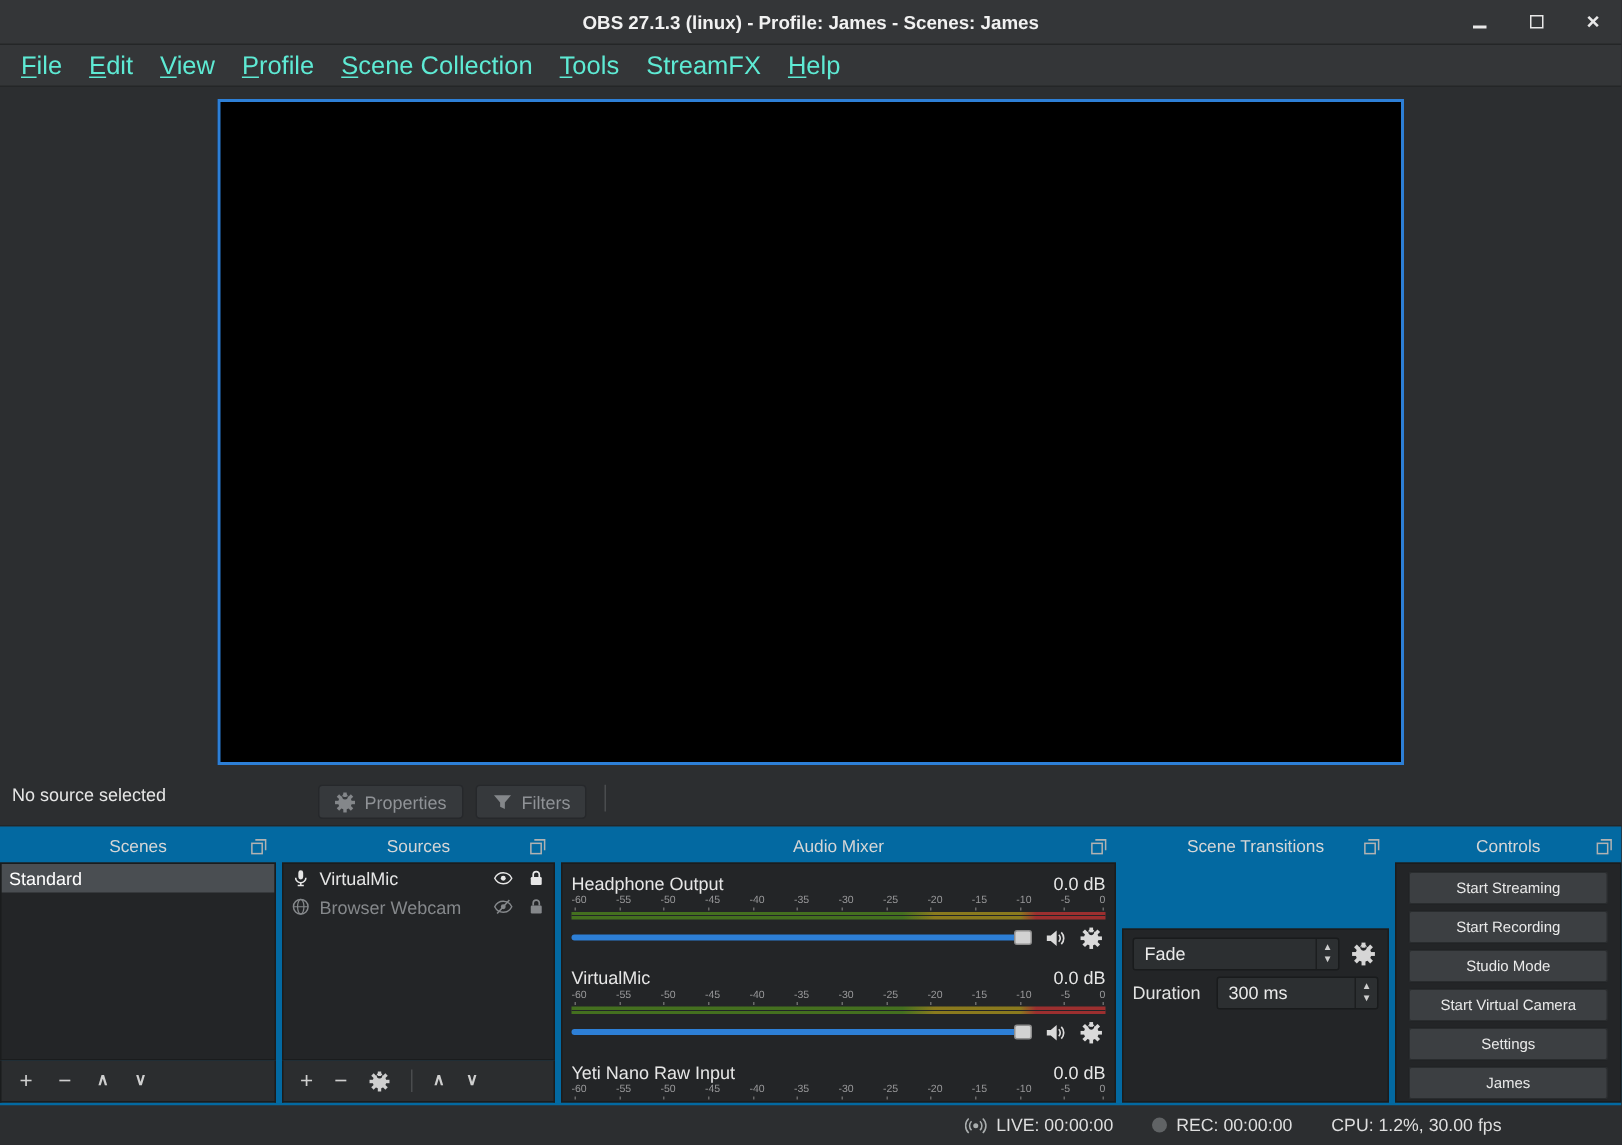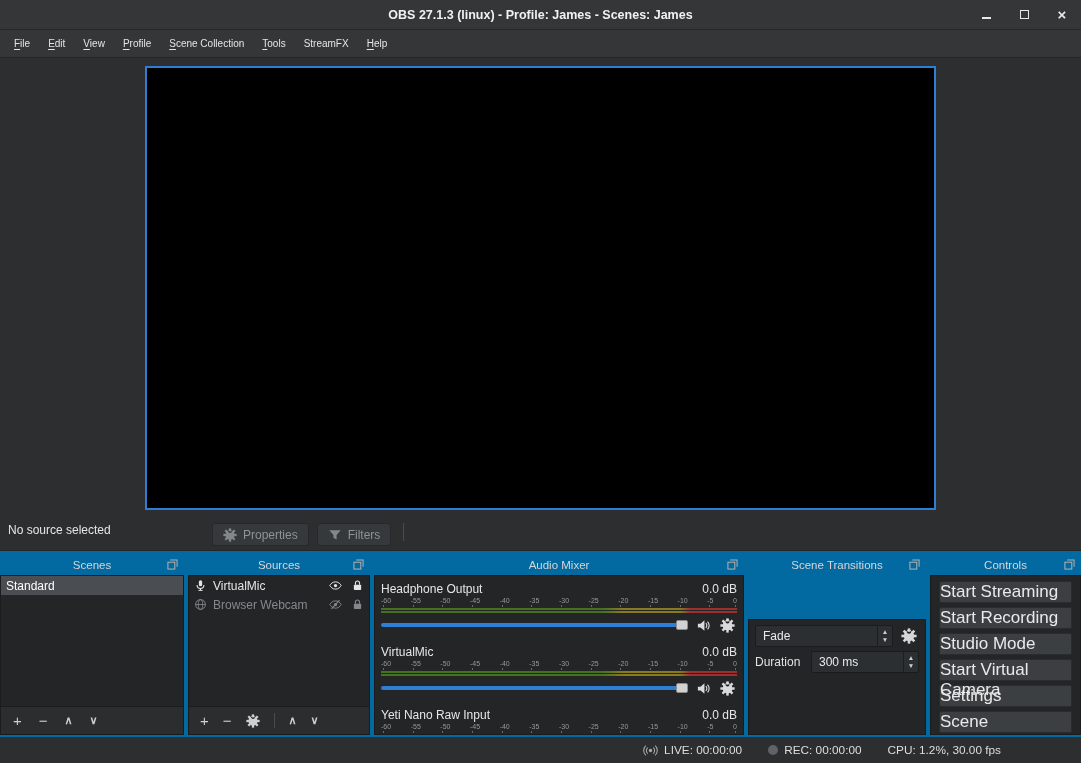--- a/index.html
+++ b/index.html
@@ -15,21 +15,21 @@
   .win-controls { position:absolute; right:12px; top:0; height:100%; display:flex; align-items:center; gap:24px; }
   .win-btn { display:inline-flex; align-items:center; justify-content:center; width:14px; height:14px;
              color:#e8e8e8; font-size:13px; line-height:1; cursor:default; }
   .glyph-min { width:9px; height:2px; background:#e8e8e8; display:inline-block; margin-top:6px; }
   .glyph-max { width:9px; height:9px; border:1.5px solid #e8e8e8; display:inline-block; }
   .win-btn.close { font-weight:bold; font-size:15px; }
 
   
   .menubar { height:28px; background:#343638; display:flex; align-items:center; padding-left:5px;
              border-bottom:1px solid #242627; flex:0 0 auto; }
-  .menu-item { padding:4px 9px; font-size:10px; color:#e5e5e5; cursor:default; }
+  .menu-item { padding:4px 9px; font-size:17px; color:#5eead4; cursor:default; }
   .menu-item u { text-decoration:underline; text-underline-offset:2px; }
 
   
   .preview-region { height:465px; position:relative; background:#2c2e30; flex:0 0 auto; }
   .canvas { position:absolute; left:145px; top:8px; width:791px; height:444px; background:#000;
             border:2px solid var(--accent-blue,#2d7fd6); }
 
   
   .source-toolbar { height:28px; display:flex; padding:0 8px; gap:8px;
                     background:#2c2e30; border-bottom:1px solid #242627; flex:0 0 auto; }
@@ -99,21 +99,21 @@
           border-left:1px solid rgba(0,0,0,.35); }
   .gear-btn { width:20px; height:22px; background:transparent; border:none; display:flex;
               align-items:center; justify-content:center; }
   .gear-btn .ic { width:16px; height:16px; color:#d6d6d6; }
   .trans-label { font-size:12px; color:#e2e2e2; width:50px; flex:0 0 auto; }
 
   
   .w-controls .dock-body { padding:5px 8px; }
   .ctl-btn { display:block; width:100%; height:22px; margin-bottom:4px; background:#3c3f42;
              border:1px solid rgba(0,0,0,.3); border-radius:2px; color:#e9e9e9;
-             font-size:17px; font-family:inherit; text-align:left; }
+             font-size:10px; font-family:inherit; text-align:center; }
 
   
   .statusbar { height:26px; display:flex; align-items:center; justify-content:flex-end; gap:26px;
                padding-right:80px; background:#2c2e30; font-size:11.8px; color:#dedede; flex:0 0 auto; }
   .status-item { display:flex; align-items:center; gap:6px; }
   .status-item .ic { width:15px; height:15px; color:#a9adad; }
   .rec-dot { width:10px; height:10px; border-radius:50%; background:#606365; display:inline-block; }
 
   .hidden-defs { position:absolute; width:0; height:0; overflow:hidden; }
 </style>
@@ -444,21 +444,21 @@
         <svg class="popout">
             <use href="#i-popout"></use>
           </svg>
       </div>
       <div class="dock-body">
         <button class="ctl-btn">Start Streaming</button>
         <button class="ctl-btn">Start Recording</button>
         <button class="ctl-btn">Studio Mode</button>
         <button class="ctl-btn">Start Virtual Camera</button>
         <button class="ctl-btn">Settings</button>
-        <button class="ctl-btn">Scene</button>
+        <button class="ctl-btn">James</button>
       </div>
     </div>
 
   </div>
 
   <div class="statusbar">
     <span class="status-item">
       <svg class="ic">
           <use href="#i-broadcast"></use>
         </svg>

